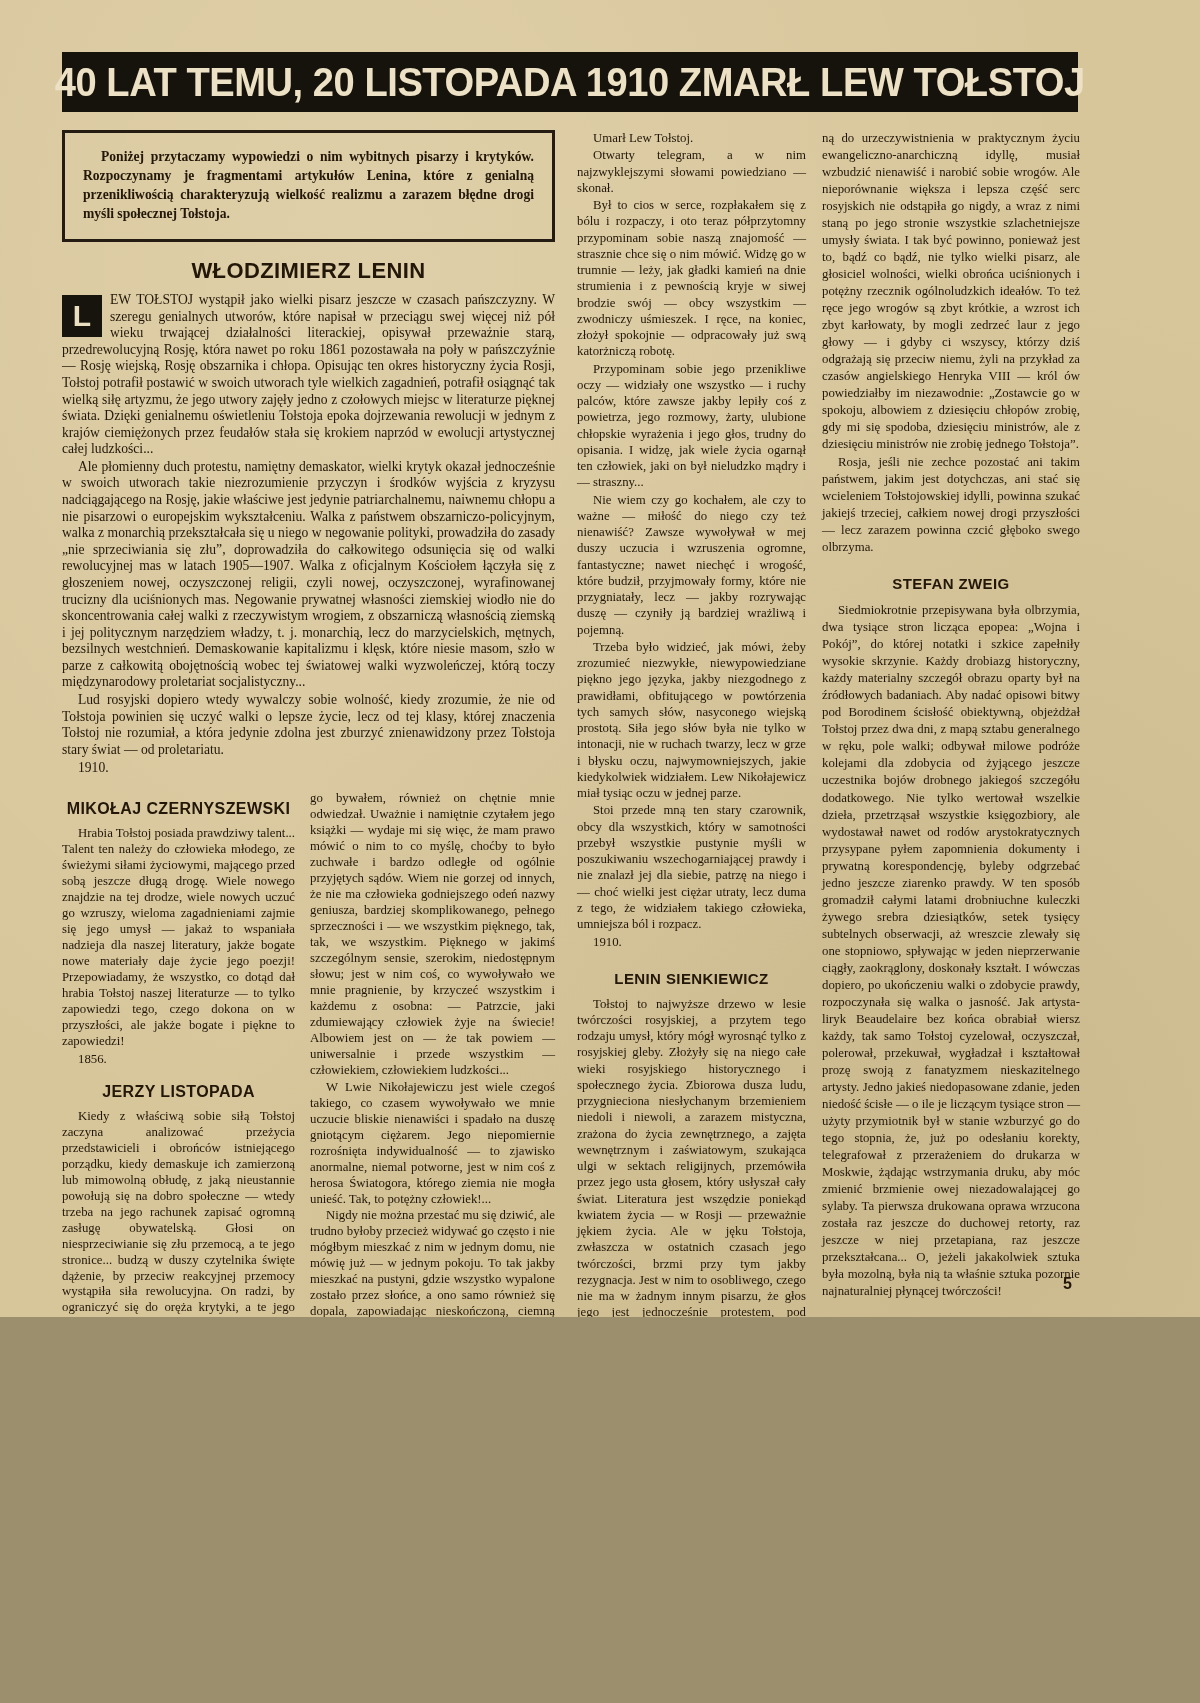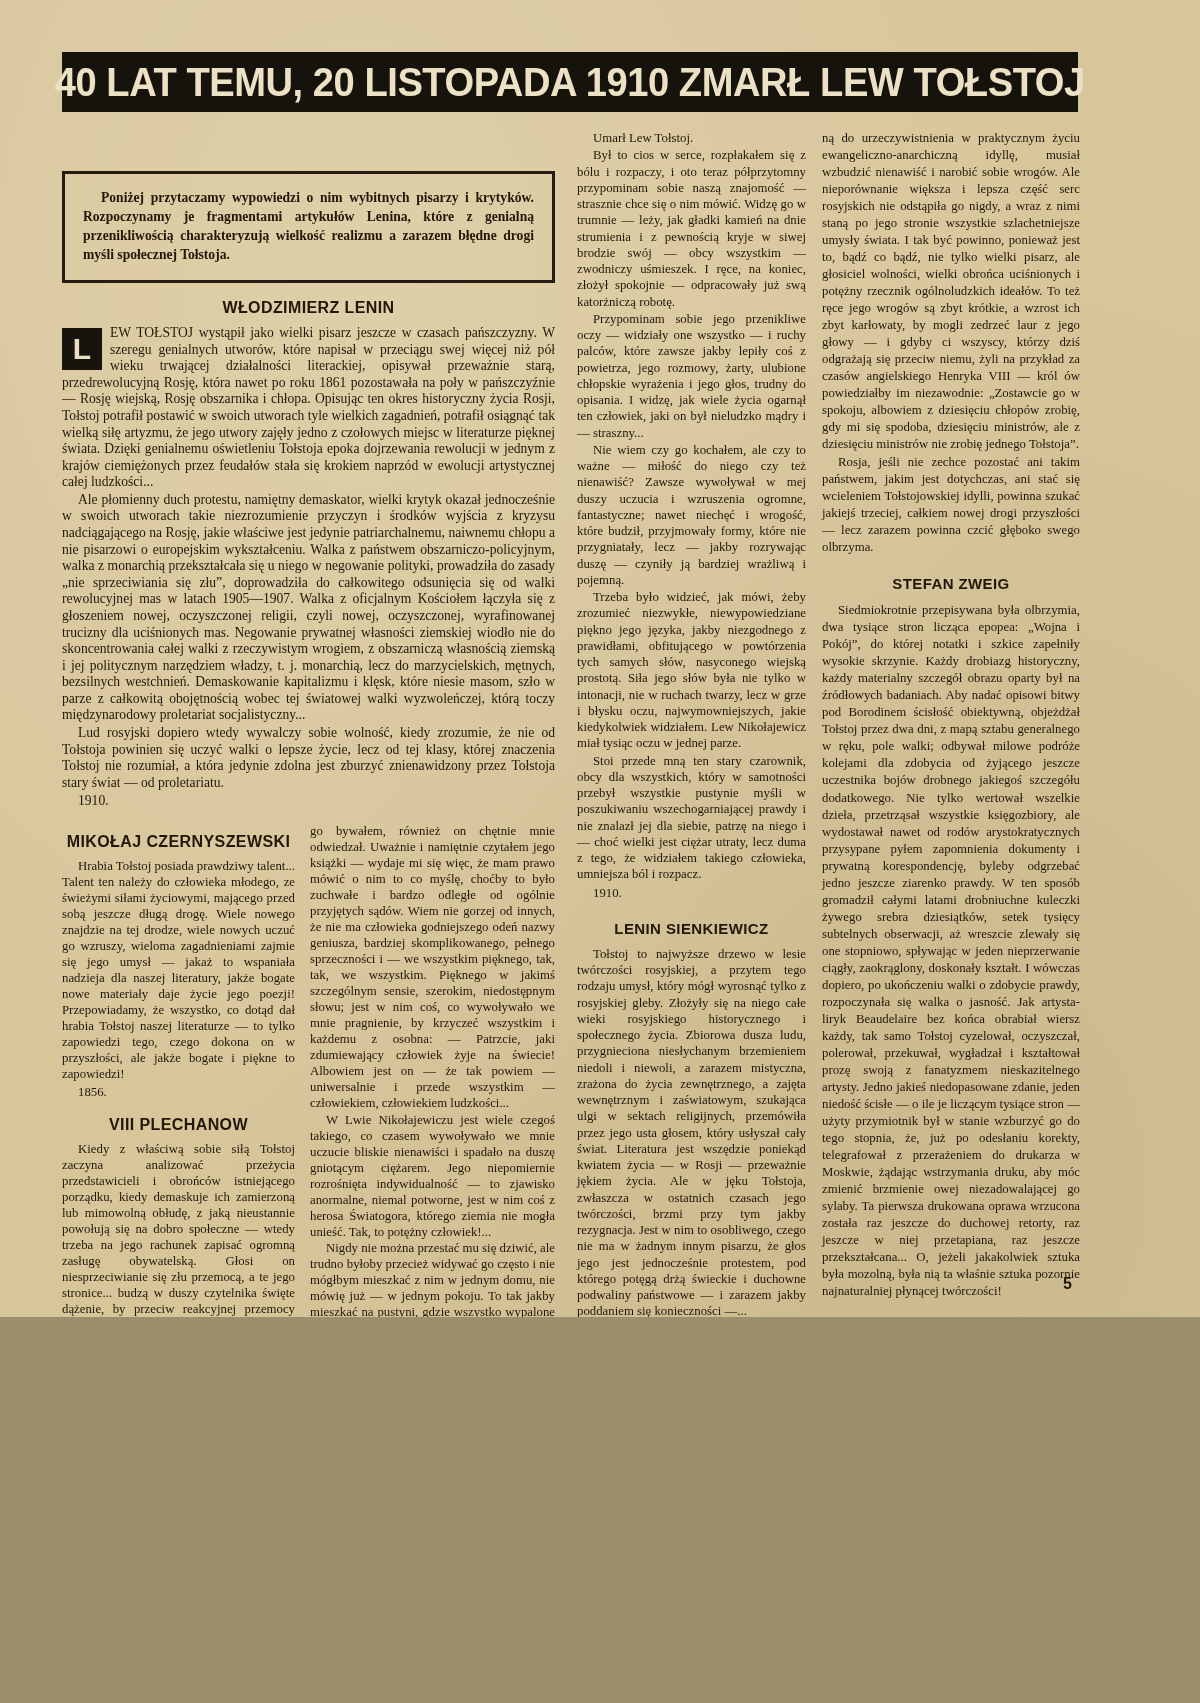--- a/index.html
+++ b/index.html
@@ -24,38 +24,38 @@
   .banner-text{
     font-family:"Liberation Sans", sans-serif;
     font-weight:bold;
     font-size:41px;
     color:#ece1c4;
     white-space:nowrap;
     transform:scaleX(0.93);
     letter-spacing:-0.5px;
   }
   .content{display:flex;margin-top:18px;}
-  .col-left-group{width:493px;flex:none;margin-top:41px;}
+  .col-left-group{width:493px;flex:none;}
   .col3{width:229px;flex:none;margin-left:22px;}
   .col4{width:258px;flex:none;margin-left:16px;}
 
   .intro-box{
     border:3px solid #241c12;
     padding:14px 18px 16px 18px;
     font-weight:bold;
     font-size:13.6px;
     line-height:1.4;
     text-align:justify;
   }
   .intro-box p{margin:0;text-indent:18px;}
 
   .sec-head{
     font-family:"Liberation Sans", sans-serif;
     font-weight:bold;
-    font-size:16px;
+    font-size:22px;
     letter-spacing:0.4px;
     text-align:center;
     margin:16px 0 8px 0;
   }
   .lenin-body{font-size:13.6px;line-height:1.22;text-align:justify;}
   .para{margin:0 0 1px 0;text-indent:16px;}
   .para.noindent{text-indent:0;}
   .date{margin-top:2px;}
 
   .dropcap{
@@ -126,39 +126,40 @@
         <p class="para date">1910.</p>
       </div>
 
       <div class="subcols">
 
         <div class="subcol subcol-1">
           <h2 class="sec-head">MIKOŁAJ CZERNYSZEWSKI</h2>
           <p class="para">Hrabia Tołstoj posiada prawdziwy talent... Talent ten należy do człowieka młodego, ze świeżymi siłami życiowymi, mającego przed sobą jeszcze długą drogę. Wiele nowego znajdzie na tej drodze, wiele nowych uczuć go wzruszy, wieloma zagadnieniami zajmie się jego umysł — jakaż to wspaniała nadzieja dla naszej literatury, jakże bogate nowe materiały daje życie jego poezji! Przepowiadamy, że wszystko, co dotąd dał hrabia Tołstoj naszej literaturze — to tylko zapowiedzi tego, czego dokona on w przyszłości, ale jakże bogate i piękne to zapowiedzi!</p>
           <p class="para date">1856.</p>
 
-          <h2 class="sec-head">VIII PLECHANOW</h2>
+          <h2 class="sec-head">JERZY LISTOPADA</h2>
           <p class="para">Kiedy z właściwą sobie siłą Tołstoj zaczyna analizować przeżycia przedstawicieli i obrońców istniejącego porządku, kiedy demaskuje ich zamierzoną lub mimowolną obłudę, z jaką nieustannie powołują się na dobro społeczne — wtedy trzeba na jego rachunek zapisać ogromną zasługę obywatelską. Głosi on niesprzeciwianie się złu przemocą, a te jego stronice... budzą w duszy czytelnika święte dążenie, by przeciw reakcyjnej przemocy wystąpiła siła rewolucyjna. On radzi, by ograniczyć się do oręża krytyki, a te jego wspaniałe stronice całkowicie usprawiedliwiają najostrzejszą krytykę przy pomocy oręża.</p>
           <p class="para date">1911.</p>
 
           <h2 class="sec-head">MAKSYM GORKI</h2>
           <p class="para">...Rozmawiał ze mną wielokrotnie i długo; kiedy mieszkał na Krymie, w Gasprze, często u nie-</p>
         </div>
 
         <div class="subcol subcol-2">
           <p class="para noindent">go bywałem, również on chętnie mnie odwiedzał. Uważnie i namiętnie czytałem jego książki — wydaje mi się więc, że mam prawo mówić o nim to co myślę, choćby to było zuchwałe i bardzo odległe od ogólnie przyjętych sądów. Wiem nie gorzej od innych, że nie ma człowieka godniejszego odeń nazwy geniusza, bardziej skomplikowanego, pełnego sprzeczności i — we wszystkim pięknego, tak, tak, we wszystkim. Pięknego w jakimś szczególnym sensie, szerokim, niedostępnym słowu; jest w nim coś, co wywoływało we mnie pragnienie, by krzyczeć wszystkim i każdemu z osobna: — Patrzcie, jaki zdumiewający człowiek żyje na świecie! Albowiem jest on — że tak powiem — uniwersalnie i przede wszystkim — człowiekiem, człowiekiem ludzkości...</p>
           <p class="para">W Lwie Nikołajewiczu jest wiele czegoś takiego, co czasem wywoływało we mnie uczucie bliskie nienawiści i spadało na duszę gniotącym ciężarem. Jego niepomiernie rozrośnięta indywidualność — to zjawisko anormalne, niemal potworne, jest w nim coś z herosa Światogora, którego ziemia nie mogła unieść. Tak, to potężny człowiek!...</p>
           <p class="para">Nigdy nie można przestać mu się dziwić, ale trudno byłoby przecież widywać go często i nie mógłbym mieszkać z nim w jednym domu, nie mówię już — w jednym pokoju. To tak jakby mieszkać na pustyni, gdzie wszystko wypalone zostało przez słońce, a ono samo również się dopala, zapowiadając nieskończoną, ciemną noc.</p>
         </div>
 
       </div>
     </div>
 
     <div class="col3">
       <p class="para">Umarł Lew Tołstoj.</p>
+      <p class="para">Otwarty telegram, a w nim najzwyklejszymi słowami powiedziano — skonał.</p>
       <p class="para">Był to cios w serce, rozpłakałem się z bólu i rozpaczy, i oto teraz półprzytomny przypominam sobie naszą znajomość — strasznie chce się o nim mówić. Widzę go w trumnie — leży, jak gładki kamień na dnie strumienia i z pewnością kryje w siwej brodzie swój — obcy wszystkim — zwodniczy uśmieszek. I ręce, na koniec, złożył spokojnie — odpracowały już swą katorżniczą robotę.</p>
       <p class="para">Przypominam sobie jego przenikliwe oczy — widziały one wszystko — i ruchy palców, które zawsze jakby lepiły coś z powietrza, jego rozmowy, żarty, ulubione chłopskie wyrażenia i jego głos, trudny do opisania. I widzę, jak wiele życia ogarnął ten człowiek, jaki on był nieludzko mądry i — straszny...</p>
       <p class="para">Nie wiem czy go kochałem, ale czy to ważne — miłość do niego czy też nienawiść? Zawsze wywoływał w mej duszy uczucia i wzruszenia ogromne, fantastyczne; nawet niechęć i wrogość, które budził, przyjmowały formy, które nie przygniatały, lecz — jakby rozrywając duszę — czyniły ją bardziej wrażliwą i pojemną.</p>
       <p class="para">Trzeba było widzieć, jak mówi, żeby zrozumieć niezwykłe, niewypowiedziane piękno jego języka, jakby niezgodnego z prawidłami, obfitującego w powtórzenia tych samych słów, nasyconego wiejską prostotą. Siła jego słów była nie tylko w intonacji, nie w ruchach twarzy, lecz w grze i błysku oczu, najwymowniejszych, jakie kiedykolwiek widziałem. Lew Nikołajewicz miał tysiąc oczu w jednej parze.</p>
       <p class="para">Stoi przede mną ten stary czarownik, obcy dla wszystkich, który w samotności przebył wszystkie pustynie myśli w poszukiwaniu wszechogarniającej prawdy i nie znalazł jej dla siebie, patrzę na niego i — choć wielki jest ciężar utraty, lecz duma z tego, że widziałem takiego człowieka, umniejsza ból i rozpacz.</p>
       <p class="para date">1910.</p>
 
       <h2 class="sec-head">LENIN SIENKIEWICZ</h2>
       <p class="para">Tołstoj to najwyższe drzewo w lesie twórczości rosyjskiej, a przytem tego rodzaju umysł, który mógł wyrosnąć tylko z rosyjskiej gleby. Złożyły się na niego całe wieki rosyjskiego historycznego i społecznego życia. Zbiorowa dusza ludu, przygnieciona niesłychanym brzemieniem niedoli i niewoli, a zarazem mistyczna, zrażona do życia zewnętrznego, a zajęta wewnętrznym i zaświatowym, szukająca ulgi w sektach religijnych, przemówiła przez jego usta głosem, który usłyszał cały świat. Literatura jest wszędzie poniekąd kwiatem życia — w Rosji — przeważnie jękiem życia. Ale w jęku Tołstoja, zwłaszcza w ostatnich czasach jego twórczości, brzmi przy tym jakby rezygnacja. Jest w nim to osobliwego, czego nie ma w żadnym innym pisarzu, że głos jego jest jednocześnie protestem, pod którego potęgą drżą świeckie i duchowne podwaliny państwowe — i zarazem jakby poddaniem się konieczności —...</p>
       <p class="dashes">— — — — — — — — — —</p>

